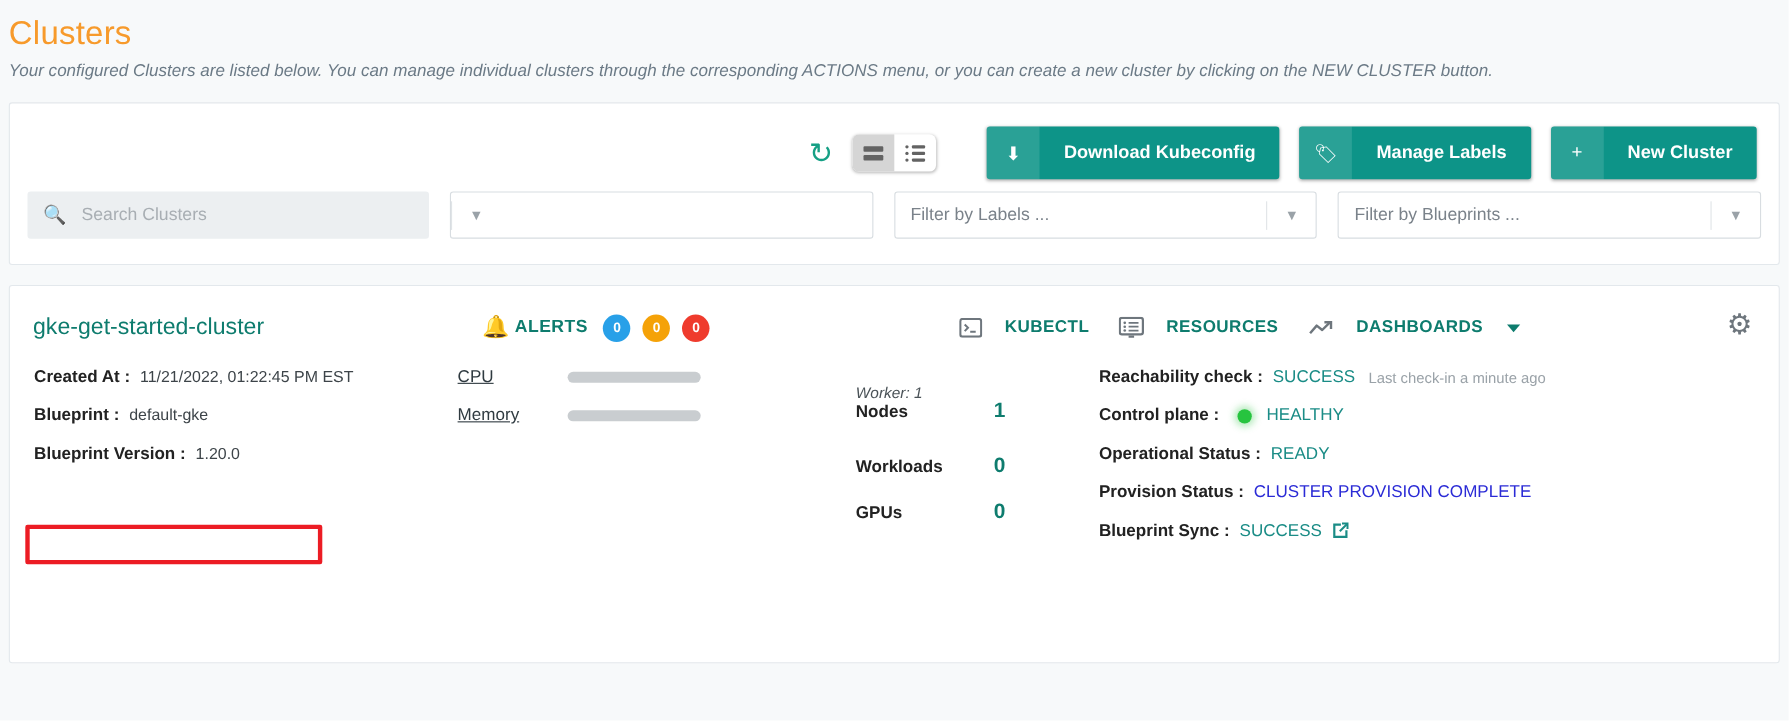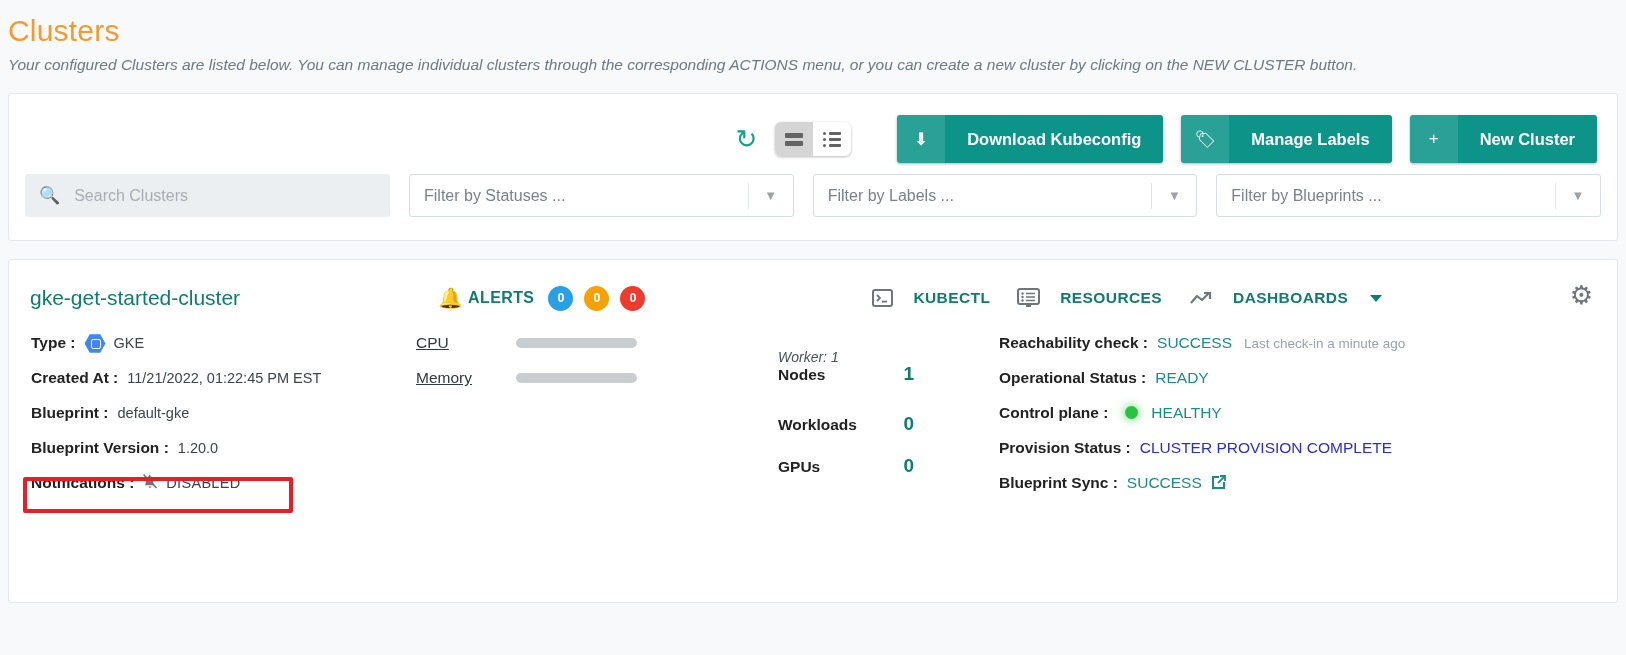--- a/index.html
+++ b/index.html
@@ -357,21 +357,20 @@
     </div>
   </div>
 
   <div class="filter-row">
     <div class="search-box">
       <span class="sicon">🔍</span>
       <input type="text" placeholder="Search Clusters" style="">
     </div>
 
     <div class="select-box">
-      <span class="sval">Filter by Statuses ...</span>
       <span class="sdiv"></span>
       <span class="scaret">▼</span>
     </div>
 
     <div class="select-box">
       <span class="sval">Filter by Labels ...</span>
       <span class="sdiv"></span>
       <span class="scaret">▼</span>
     </div>
 
@@ -434,46 +433,30 @@
       </div>
     </div>
 
     <div class="gear-btn">⚙</div>
   </div>
 
   <div class="card-body">
 
     <div class="col-info">
       <div class="irow">
-        <span class="ilbl">Type :</span>
-        <span class="gke-ico"></span>
-        <span class="ival" style="margin-left:0">GKE</span>
-      </div>
-      <div class="irow">
         <span class="ilbl">Created At :</span>
         <span class="ival">11/21/2022, 01:22:45 PM EST</span>
       </div>
       <div class="irow">
         <span class="ilbl">Blueprint :</span>
         <span class="ival">default-gke</span>
       </div>
       <div class="irow">
         <span class="ilbl">Blueprint Version :</span>
         <span class="ival">1.20.0</span>
-      </div>
-      <div class="irow">
-        <span class="ilbl">Notifications :</span>
-        <span class="bell-off">
-          <svg width="16" height="17" viewBox="0 0 16 17">
-              <path d="M3.2 12.2h9.6l-1.4-2V7.2c0-2-1.2-3.6-3-3.9V2.6a.8.8 0 10-1.6 0v.7c-1.8.3-3 1.9-3 3.9v3l-.6.9z" fill="#6e767d"></path>
-              <path d="M6.6 13.4a1.4 1.4 0 002.8 0" fill="#6e767d"></path>
-              <path d="M1.5 1.5l13 13.5" stroke="#6e767d" stroke-width="1.7"></path>
-            </svg>
-        </span>
-        <span class="ival" style="margin-left:0;letter-spacing:.3px">DISABLED</span>
       </div>
       <div class="highlight-box"></div>
     </div>
 
     <div class="col-gauge">
       <div class="grow">
         <span class="glbl">CPU</span>
         <span class="bar-bg">
           <span class="bar-fill" id="cpu-fill" style="width: 35%;"></span>
         </span>
@@ -502,27 +485,27 @@
       </div>
     </div>
 
     <div class="col-status">
       <div class="srow">
         <span class="slbl">Reachability check :</span>
         <span class="sval">SUCCESS</span>
         <span class="smeta">Last check-in  a minute ago</span>
       </div>
       <div class="srow">
-        <span class="slbl">Operational Status :</span>
-        <span class="sval">READY</span>
-      </div>
-      <div class="srow">
         <span class="slbl">Control plane :</span>
         <span class="dot-green"></span>
         <span class="sval" style="margin-left:0">HEALTHY</span>
+      </div>
+      <div class="srow">
+        <span class="slbl">Operational Status :</span>
+        <span class="sval">READY</span>
       </div>
       <div class="srow">
         <span class="slbl">Provision Status :</span>
         <span class="sval link">CLUSTER PROVISION COMPLETE</span>
       </div>
       <div class="srow">
         <span class="slbl">Blueprint Sync :</span>
         <span class="sval">SUCCESS</span>
         <span class="ext-link">
           <svg width="17" height="17" viewBox="0 0 17 17">

